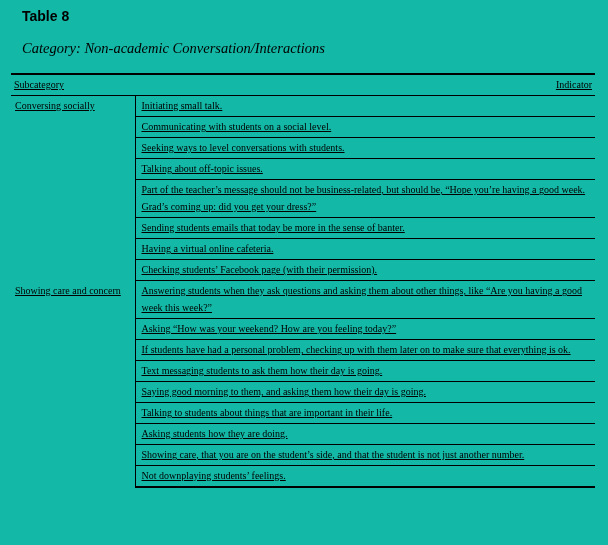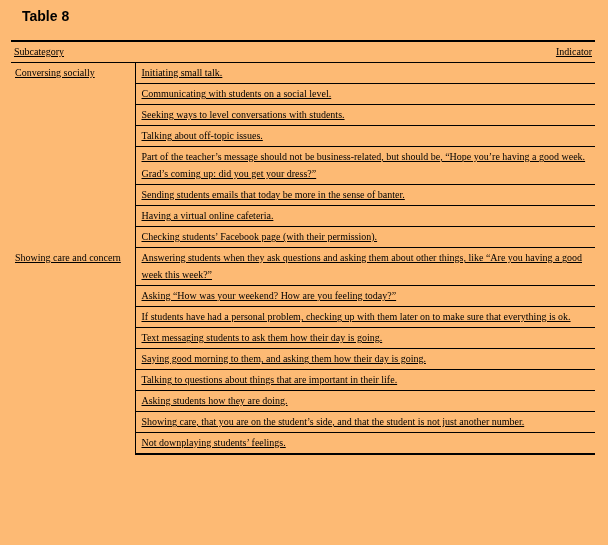--- a/index.html
+++ b/index.html
@@ -12,21 +12,21 @@
     height: 545px;
     overflow: hidden;
     font-family: "Liberation Serif", serif;
     color: #000000;
     -webkit-font-smoothing: none;
   }
   .page {
     position: relative;
     width: 608px;
     height: 545px;
-    background: #fdba74;
+    background: #14b8a6;
     box-sizing: border-box;
     padding: 0;
   }
   .table-caption {
     font-family: "Liberation Sans", sans-serif;
     font-weight: bold;
     font-size: 14px;
     line-height: 16px;
     padding: 8px 0 0 22px;
   }
@@ -78,20 +78,21 @@
     border-bottom: 2px solid #000;
   }
 </style>
 </head>
 <body>
 
 <div class="page">
 
   <div class="table-caption">Table 8</div>
 
+  <div class="table-category">Category: Non-academic Conversation/Interactions</div>
 
   <table class="apa">
     <colgroup>
       <col class="c1">
       <col class="c2">
     </colgroup>
     <thead>
       <tr>
         <th class="sub">Subcategory</th>
         <th class="ind">Indicator</th>
@@ -133,21 +134,21 @@
         <tr>
           <td class="ind">If students have had a personal problem, checking up with them later on to make sure that everything is ok.</td>
         </tr>
         <tr>
           <td class="ind">Text messaging students to ask them how their day is going.</td>
         </tr>
         <tr>
           <td class="ind">Saying good morning to them, and asking them how their day is going.</td>
         </tr>
         <tr>
-          <td class="ind">Talking to questions about things that are important in their life.</td>
+          <td class="ind">Talking to students about things that are important in their life.</td>
         </tr>
         <tr>
           <td class="ind">Asking students how they are doing.</td>
         </tr>
         <tr>
           <td class="ind">Showing care, that you are on the student’s side, and that the student is not just another number.</td>
         </tr>
         <tr class="table-end">
           <td class="ind">Not downplaying students’ feelings.</td>
         </tr>

